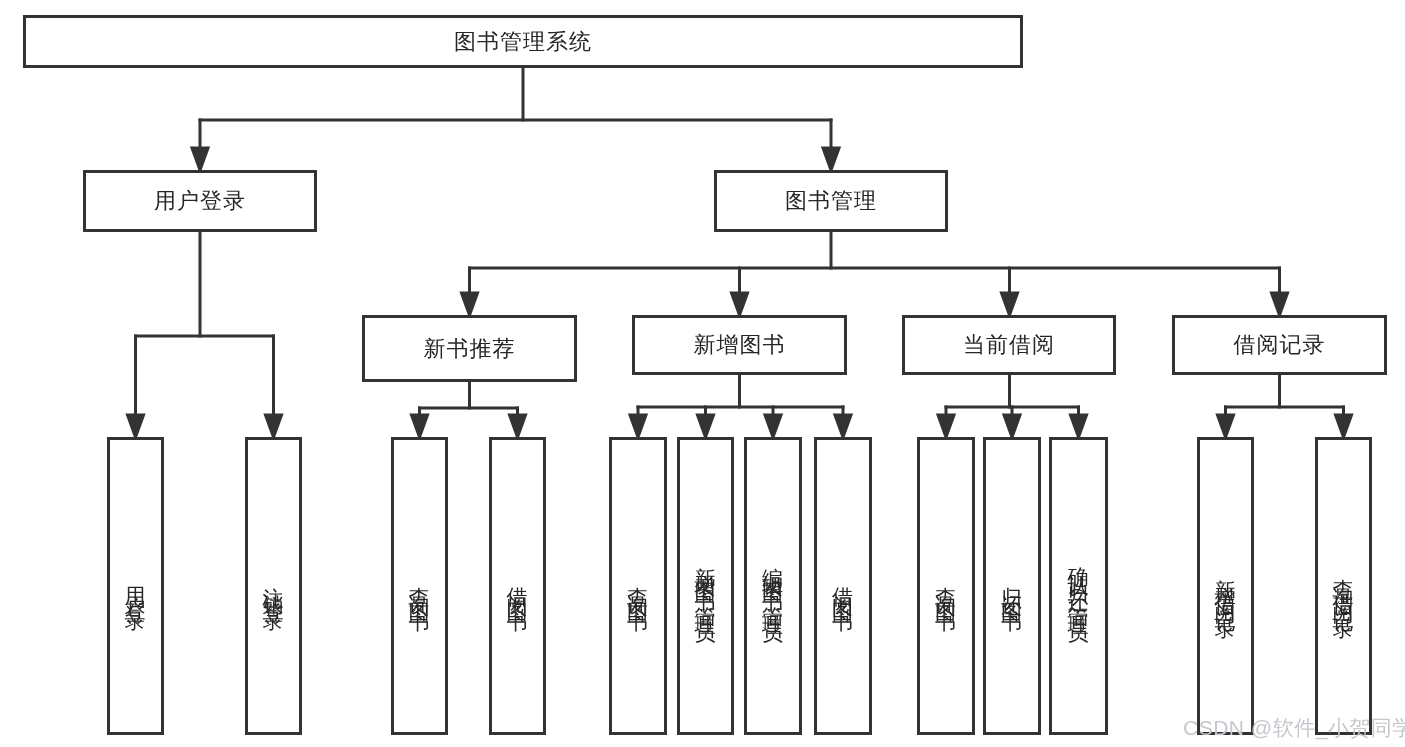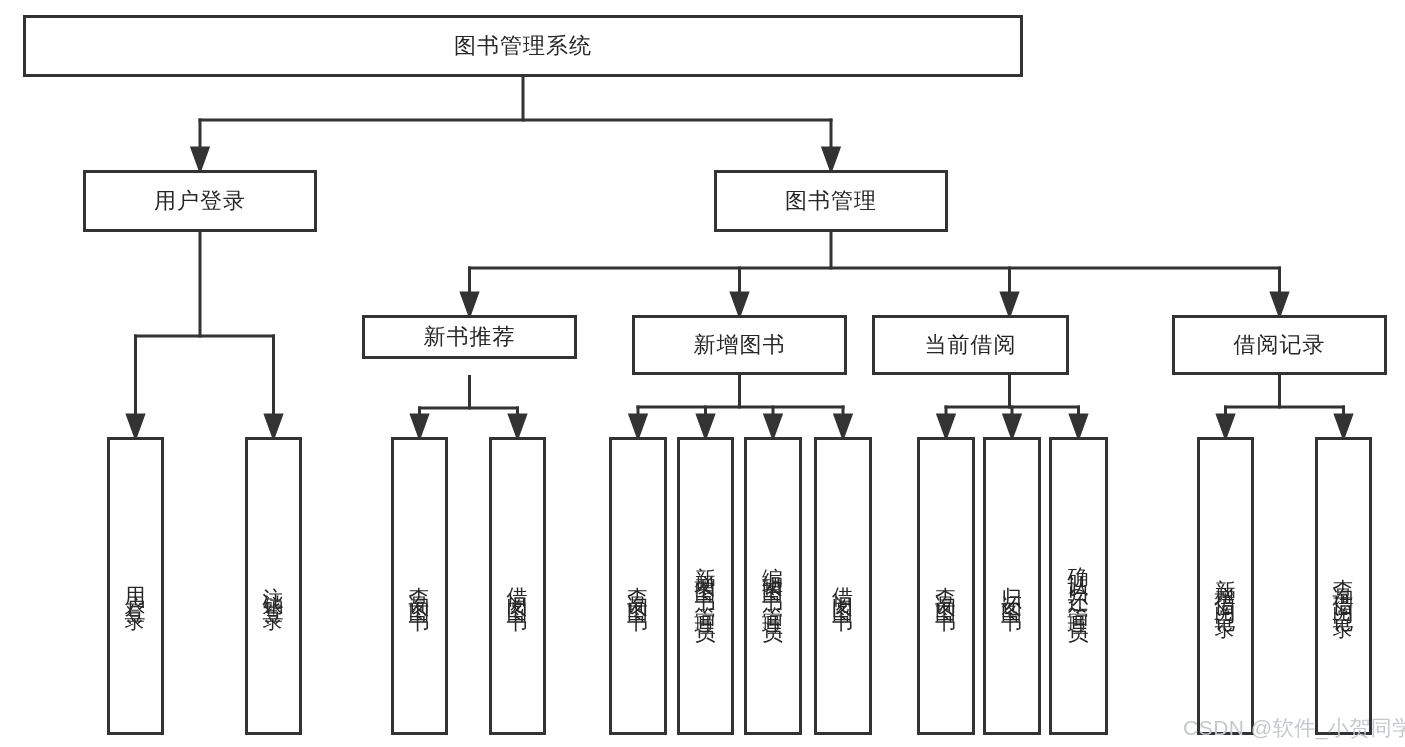--- a/index.html
+++ b/index.html
@@ -120,38 +120,38 @@
         <line x1="1279.5" y1="375" x2="1279.5" y2="408.5"></line>
         <line x1="1224" y1="407" x2="1345" y2="407"></line>
         <line x1="1225.5" y1="405.5" x2="1225.5" y2="419"></line>
         <polygon points="1217.5,415 1233.5,415 1225.5,437"></polygon>
         <line x1="1343.5" y1="405.5" x2="1343.5" y2="419"></line>
         <polygon points="1335.5,415 1351.5,415 1343.5,437"></polygon>
       </g>
     </g>
   </svg>
 
-  <div class="box" style="left:23px;top:15px;width:1000px;height:62px">
+  <div class="box" style="left:23px;top:15px;width:1000px;height:53px">
     <span class="lbl">图书管理系统</span>
   </div>
 
   <div class="box" style="left:83px;top:170px;width:234px;height:62px">
     <span class="lbl">用户登录</span>
   </div>
   <div class="box" style="left:714px;top:170px;width:234px;height:62px">
     <span class="lbl">图书管理</span>
   </div>
 
-  <div class="box" style="left:362px;top:315px;width:215px;height:44px">
+  <div class="box" style="left:362px;top:315px;width:215px;height:67px">
     <span class="lbl">新书推荐</span>
   </div>
   <div class="box" style="left:632px;top:315px;width:215px;height:60px">
     <span class="lbl">新增图书</span>
   </div>
-  <div class="box" style="left:872px;top:315px;width:197px;height:60px">
+  <div class="box" style="left:902px;top:315px;width:214px;height:60px">
     <span class="lbl">当前借阅</span>
   </div>
   <div class="box" style="left:1172px;top:315px;width:215px;height:60px">
     <span class="lbl">借阅记录</span>
   </div>
 
   <div class="box leaf" style="left:107px;top:437px;width:57px;height:298px">
     <span class="lbl">用户登录</span>
   </div>
   <div class="box leaf" style="left:245px;top:437px;width:57px;height:298px">

